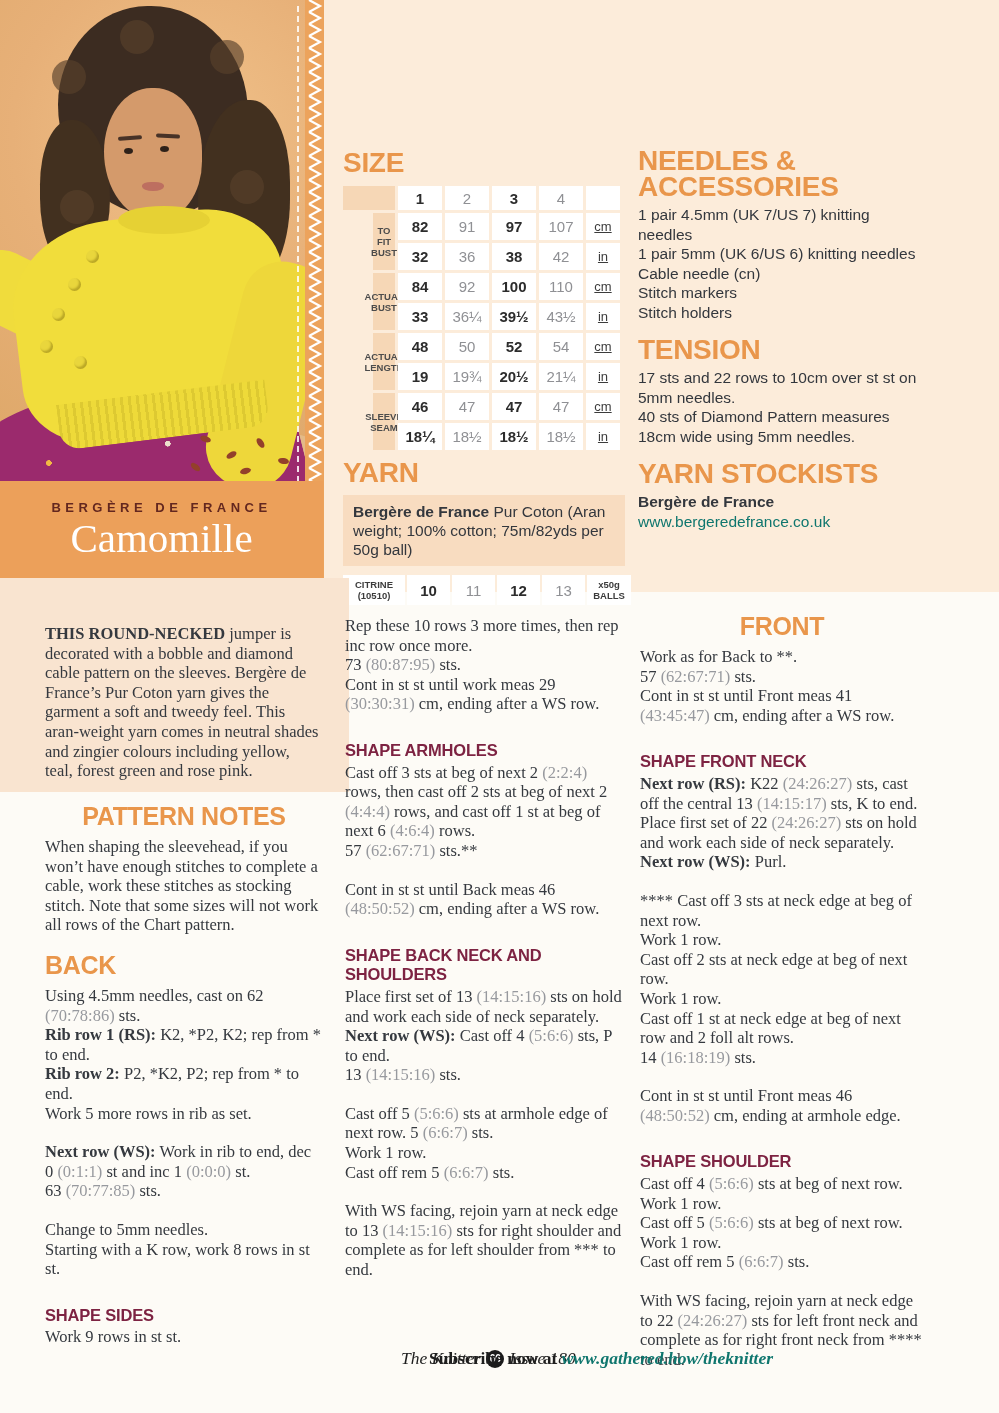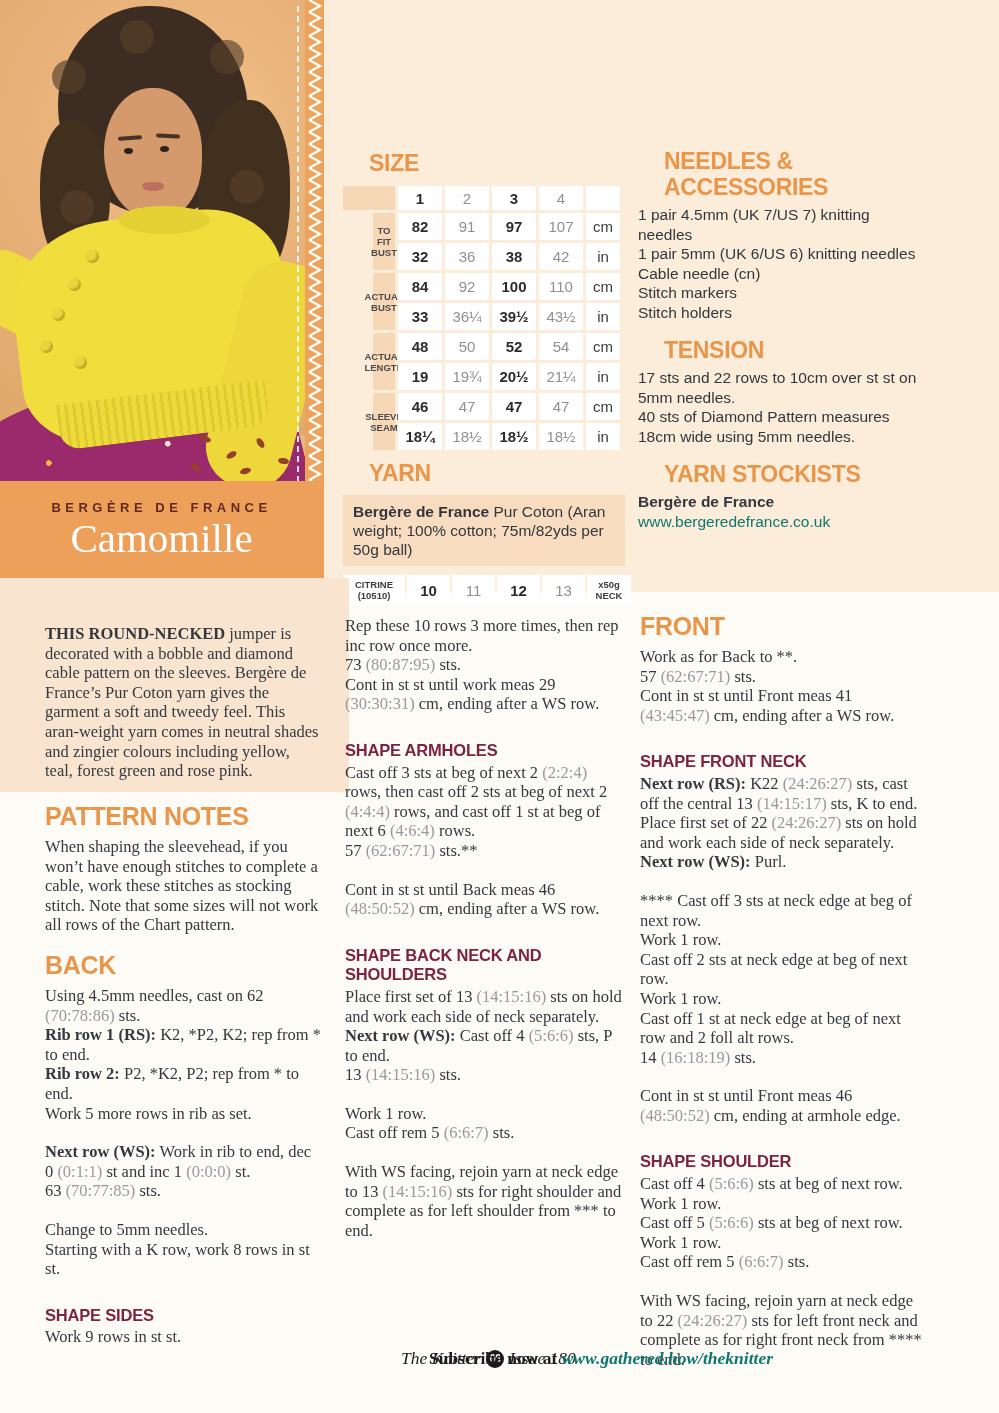--- a/index.html
+++ b/index.html
@@ -46,34 +46,34 @@
   .petal { width:11px; height:6px; background:#93402b; border-radius:50%; }
   .serge { position:absolute; left:305px; top:0; width:19px; height:592px; background:#eca35c; }
   .seam-top { position:absolute; left:297px; top:6px; height:566px; width:0; border-left:2px dashed rgba(255,255,255,.85); }
   .seam-bottom { position:absolute; left:297px; top:580px; height:58px; width:0; border-left:2px dashed #e6c6a4; }
   .band { position:absolute; left:0; top:481px; width:323px; height:97px; background:#eca05a; text-align:center; }
   .designer { font-family:"Liberation Sans",sans-serif; font-weight:bold; font-size:13px; letter-spacing:4.5px;
               color:#63271f; padding-top:19px; }
   .pattern-title { font-size:41px; color:#ffffff; line-height:44px; margin-top:1px; }
   
   .h-orange { font-family:"Liberation Sans",sans-serif; font-weight:bold; color:#e9964b; letter-spacing:-0.3px; }
-  .h-sec { font-size:23px; line-height:26px;margin-left:26px; }
+  .h-sec { font-size:28px; line-height:26px; }
   .h-maroon { font-family:"Liberation Sans",sans-serif; font-weight:bold; color:#7d2342; font-size:16.5px; letter-spacing:-0.2px; }
   
   .size-section { position:absolute; left:343px; top:150px; width:282px; }
   .size-grid { display:grid; grid-template-columns:52px 44px 44px 44px 44px 34px;
                grid-template-rows:24px repeat(8,27px); gap:3px; margin-top:10px;
                font-family:"Liberation Sans",sans-serif; }
   .cell { background:#ffffff; display:flex; align-items:center; justify-content:center; font-size:15px; color:#3c3c3c; }
   .lab { background:#f6d7b6; grid-row:span 2; font-size:9.5px; font-weight:bold; color:#4c4c4c;
          text-align:center; line-height:11px; text-transform:uppercase; padding:0 3px;margin-left:30px; }
   .lab-corner { background:#f6d7b6; grid-row:span 1; }
   .sz-dark { font-weight:bold; color:#2c2c2c; }
   .sz-grey { color:#8f9094; }
-  .unit { font-size:15px; }
+  .unit { font-size:13px;text-decoration:underline; }
   .small2 { font-size:9.5px; font-weight:bold; line-height:11px; text-align:center; white-space:pre-line; color:#3c3c3c; }
   .yarn-section { position:absolute; left:343px; top:460px; width:282px; }
   .yarn-box { background:#f8dcc0; margin-top:9px; padding:7px 10px; font-family:"Liberation Sans",sans-serif;
               font-size:15.5px; line-height:19px; color:#33373d; }
   .yarn-grid { display:grid; grid-template-columns:62px 43px 43px 43px 43px 44px; grid-template-rows:30px;
                gap:2px; margin-top:9px; font-family:"Liberation Sans",sans-serif; }
   
   .info-col { position:absolute; left:638px; top:148px; width:282px;
               font-family:"Liberation Sans",sans-serif; font-size:15.5px; line-height:19.5px; color:#33373d; }
   .info-col .h-sec { margin-bottom:5px; }
@@ -81,21 +81,21 @@
   .bold-sans { font-weight:bold; }
   a.plain { color:#0f766e; text-decoration:none; }
   
   .intro-block { position:absolute; left:0; top:578px; width:349px; height:214px; background:#f9e4d0;
                  padding:46px 28px 0 45px; font-size:16.5px; line-height:19.6px; }
   .col { position:absolute; font-size:16.5px; line-height:19.6px; }
   .col-left   { left:45px;  top:802px; width:278px; }
   .col-mid    { left:345px; top:616px; width:282px; }
   .col-right  { left:640px; top:612px; width:284px; }
   .col-h1 { font-size:25px; line-height:28px; margin:16px 0 7px; }
-  .col-h1:first-child { margin-top:0; }
+  .col-h1:first-child { margin-top:0;text-align:center; }
   .col-h2 { margin:8px 0 2px; }
   .pat { margin:0; }
   .gap { height:19px; }
   .alt { color:#97999e; }
   
   .footer { position:absolute; left:4px; top:1348px; width:863px; height:26px; font-size:17.5px; color:#1e1e1e; }
   .foot-left { position:absolute; left:397px; top:0; font-style:italic; display:flex; align-items:center; }
   .issue-badge { display:inline-flex; align-items:center; justify-content:center; width:18px; height:18px;
                  border-radius:50%; background:#1a1a1a; color:#ffffff; font-style:normal;
                  font-family:"Liberation Sans",sans-serif; font-weight:bold; font-size:10px; margin:0 5px; }
@@ -223,21 +223,21 @@
     <div class="h-orange h-sec">YARN</div>
     <div class="yarn-box"><span class="bold-sans">Bergère de France</span><span> Pur Coton (Aran weight; 100% cotton; 75m/82yds per 50g ball)</span></div>
     <div class="yarn-grid">
         <div class="cell small2">CITRINE
 (10510)</div>
         <div class="cell sz-dark">10</div>
         <div class="cell sz-grey">11</div>
         <div class="cell sz-dark">12</div>
         <div class="cell sz-grey">13</div>
         <div class="cell small2">x50g
-NECK</div>
+BALLS</div>
       </div>
   </div>
 
   <div class="info-col">
     <div class="h-orange h-sec">NEEDLES &amp; ACCESSORIES</div>
     <div>
         <div class="">1 pair 4.5mm (UK 7/US 7) knitting needles</div>
         <div class="">1 pair 5mm (UK 6/US 6) knitting needles</div>
         <div class="">Cable needle (cn)</div>
         <div class="">Stitch markers</div>
@@ -284,20 +284,21 @@
       <p class="pat">Cast off 3 sts at beg of next 2 <span class="alt">(2:2:4)</span> rows, then cast off 2 sts at beg of next 2 <span class="alt">(4:4:4)</span> rows, and cast off 1 st at beg of next 6 <span class="alt">(4:6:4)</span> rows.</p>
       <p class="pat">57 <span class="alt">(62:67:71)</span> sts.**</p>
       <div class="gap"></div>
       <p class="pat">Cont in st st until Back meas 46 <span class="alt">(48:50:52)</span> cm, ending after a WS row.</p>
       <div class="gap"></div>
       <div class="h-maroon col-h2">SHAPE BACK NECK AND SHOULDERS</div>
       <p class="pat">Place first set of 13 <span class="alt">(14:15:16)</span> sts on hold and work each side of neck separately.</p>
       <p class="pat"><b>Next row (WS):</b> Cast off 4 <span class="alt">(5:6:6)</span> sts, P to end.</p>
       <p class="pat">13 <span class="alt">(14:15:16)</span> sts.</p>
       <div class="gap"></div>
+      <p class="pat">Cast off 5 <span class="alt">(5:6:6)</span> sts at armhole edge of next row. 5 <span class="alt">(6:6:7)</span> sts.</p>
       <p class="pat">Work 1 row.</p>
       <p class="pat">Cast off rem 5 <span class="alt">(6:6:7)</span> sts.</p>
       <div class="gap"></div>
       <p class="pat">With WS facing, rejoin yarn at neck edge to 13 <span class="alt">(14:15:16)</span> sts for right shoulder and complete as for left shoulder from *** to end.</p>
     </div>
   <div class="col col-right">
       <div class="h-orange col-h1">FRONT</div>
       <p class="pat">Work as for Back to **.</p>
       <p class="pat">57 <span class="alt">(62:67:71)</span> sts.</p>
       <p class="pat">Cont in st st until Front meas 41 <span class="alt">(43:45:47)</span> cm, ending after a WS row.</p>

